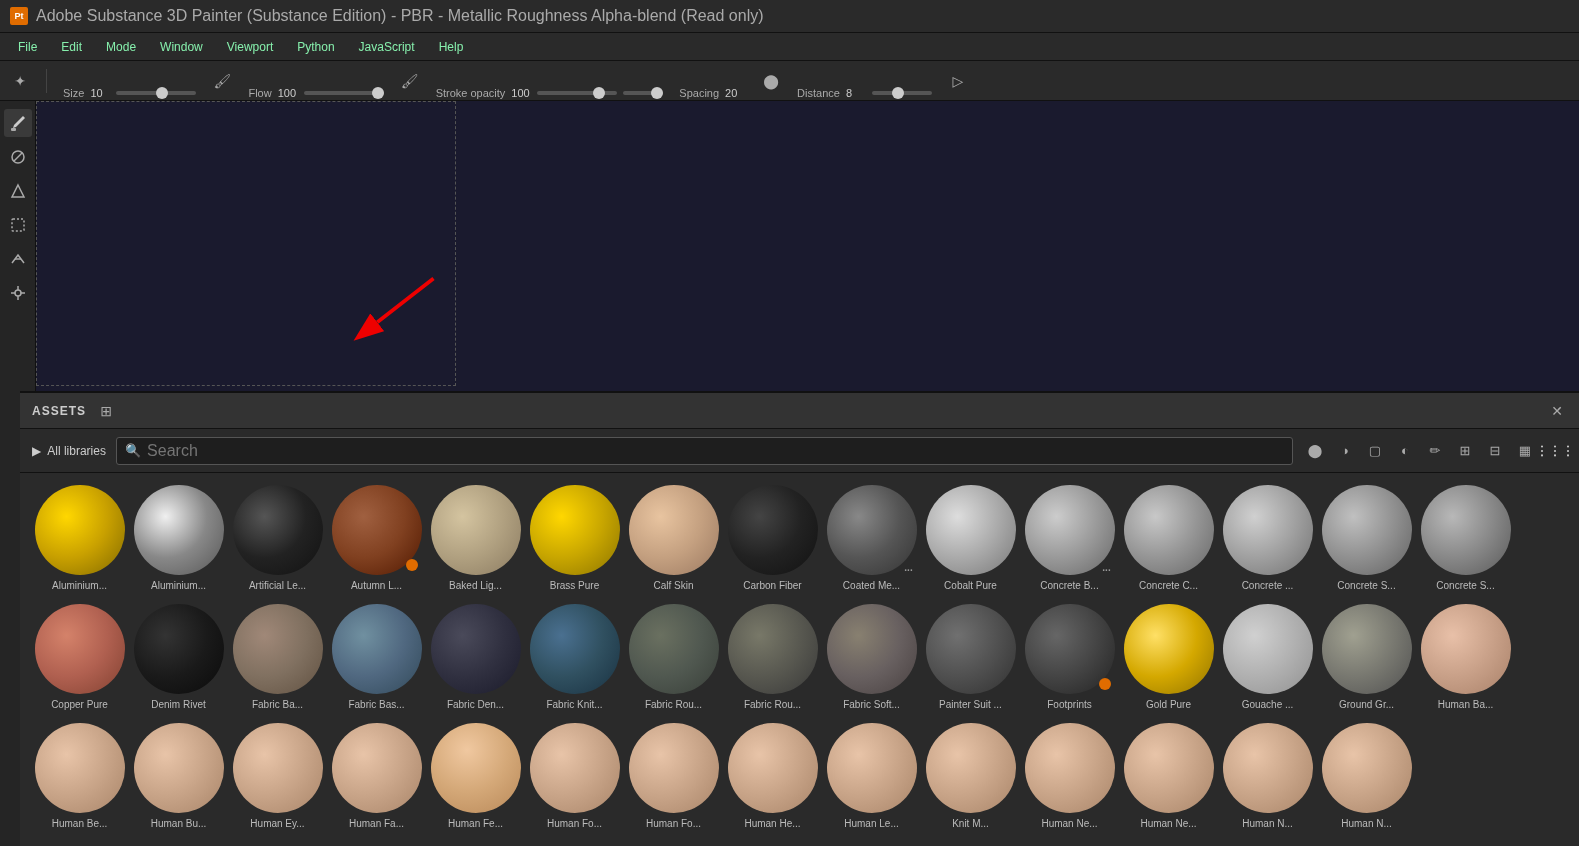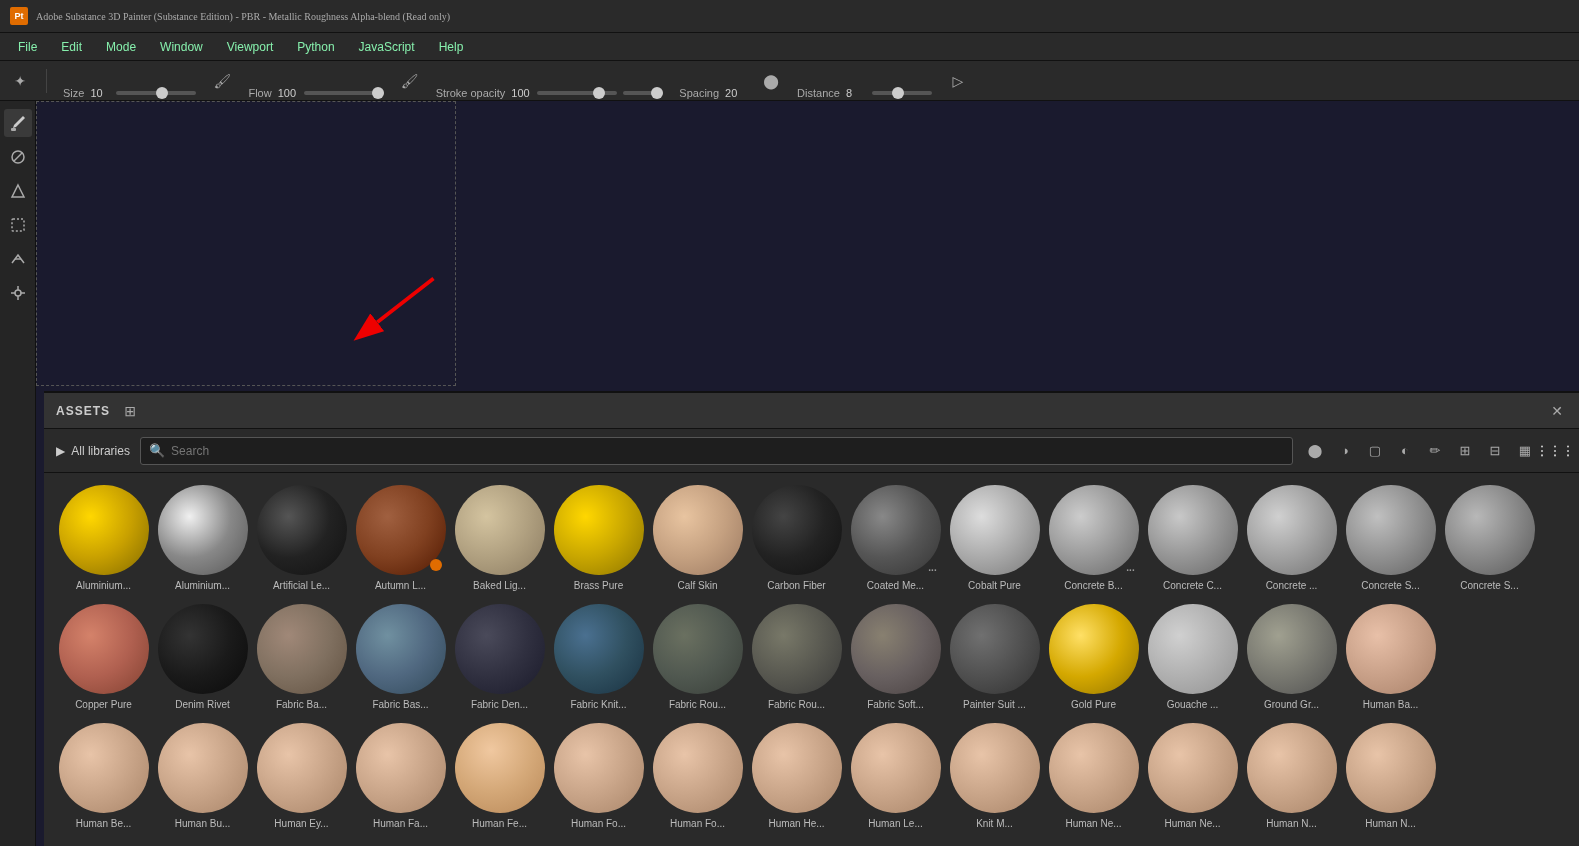--- a/index.html
+++ b/index.html
@@ -30,23 +30,22 @@
       margin-right: 8px;
       display: flex;
       align-items: center;
       justify-content: center;
       font-weight: bold;
       font-size: 9px;
       color: white;
       flex-shrink: 0;
     }
     #title-bar .title-text {
-      font-size: 10px;
+      font-size: 16px;
       color: #aaa;
-      font-family: Liberation Serif, serif;
     }
 
     
     #menu-bar {
       background: #2a2a2a;
       height: 28px;
       display: flex;
       align-items: center;
       padding: 0 8px;
       border-bottom: 1px solid #111;
@@ -179,21 +178,21 @@
       top: 160px;
       left: 320px;
       width: 80px;
       height: 60px;
     }
 
     
     #assets-panel {
       position: absolute;
       bottom: 0;
-      left: 44px;
+      left: 20px;
       right: 0;
       height: 455px;
       background: #2a2a2a;
       border-top: 2px solid #111;
       display: flex;
       flex-direction: column;
     }
     #assets-header {
       height: 36px;
       background: #333;
@@ -237,21 +236,21 @@
       border-radius: 3px;
       padding: 0 8px;
       height: 28px;
       gap: 6px;
     }
     #search-input {
       background: transparent;
       border: none;
       outline: none;
       color: #fde047;
-      font-size: 12px;
+      font-size: 16px;
       flex: 1;
     }
     .filter-icons {
       display: flex;
       align-items: center;
       gap: 6px;
     }
     .filter-icon {
       width: 24px;
       height: 24px;
@@ -784,20 +783,27 @@
           <div class="asset-name">Fabric Soft...</div>
         </div>
         <div class="asset-item">
           <div class="asset-thumb-wrapper">
             <div class="asset-thumb sphere-fabric-suit"></div>
           </div>
           <div class="asset-name">Painter Suit ...</div>
         </div>
         <div class="asset-item">
           <div class="asset-thumb-wrapper">
+            <div class="asset-thumb sphere-footprints"></div>
+            <div class="badge badge-orange"></div>
+          </div>
+          <div class="asset-name">Footprints</div>
+        </div>
+        <div class="asset-item">
+          <div class="asset-thumb-wrapper">
             <div class="asset-thumb sphere-gold-pure"></div>
           </div>
           <div class="asset-name">Gold Pure</div>
         </div>
         <div class="asset-item">
           <div class="asset-thumb-wrapper">
             <div class="asset-thumb sphere-gouache"></div>
           </div>
           <div class="asset-name">Gouache ...</div>
         </div>

